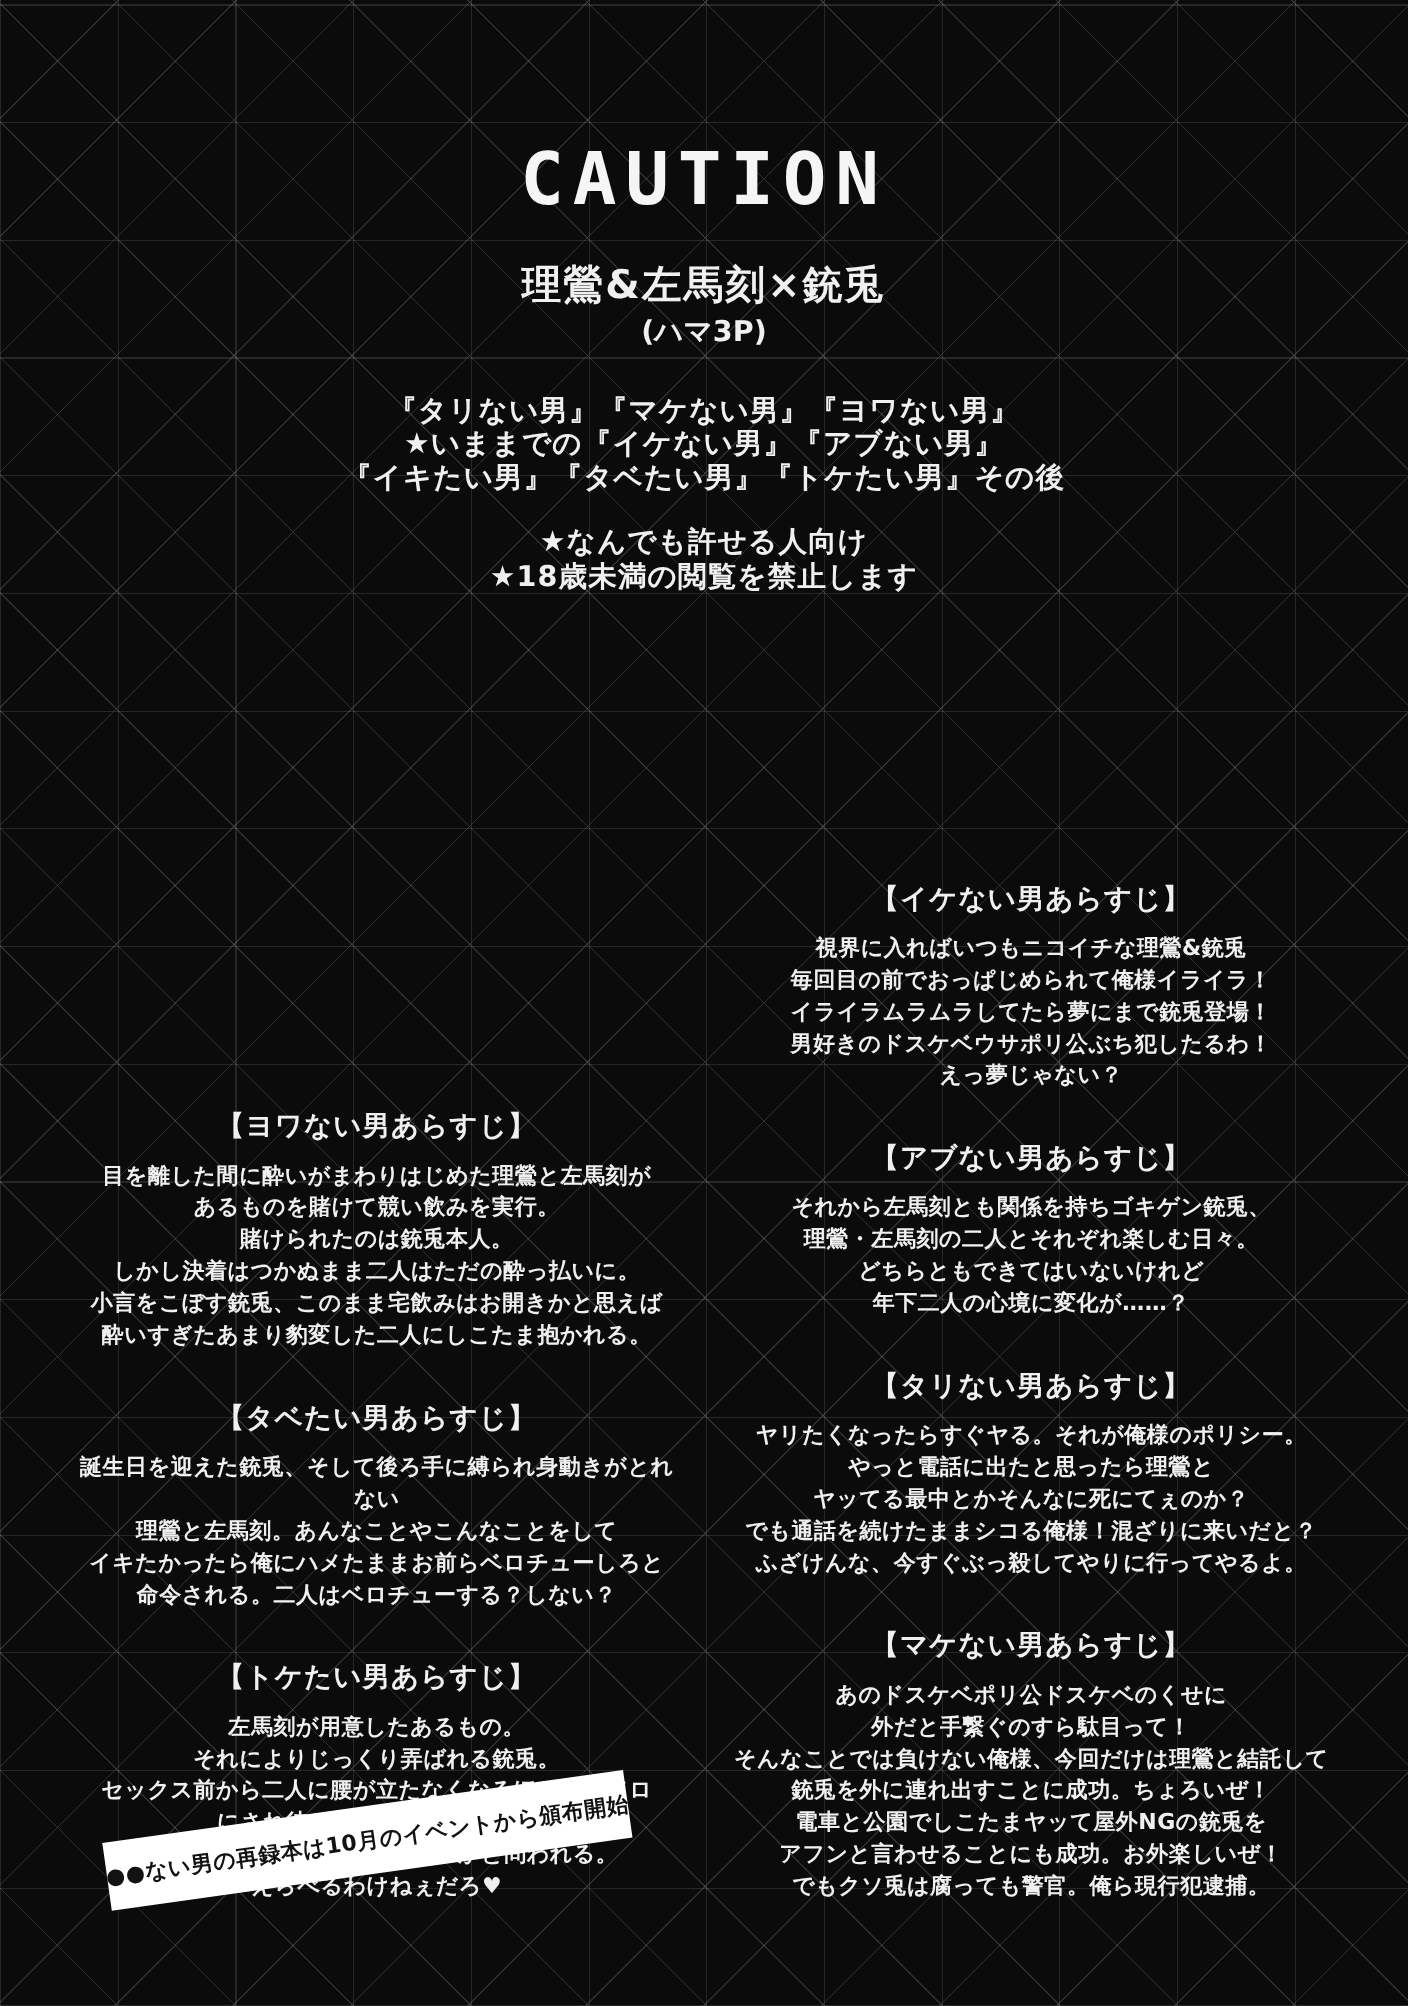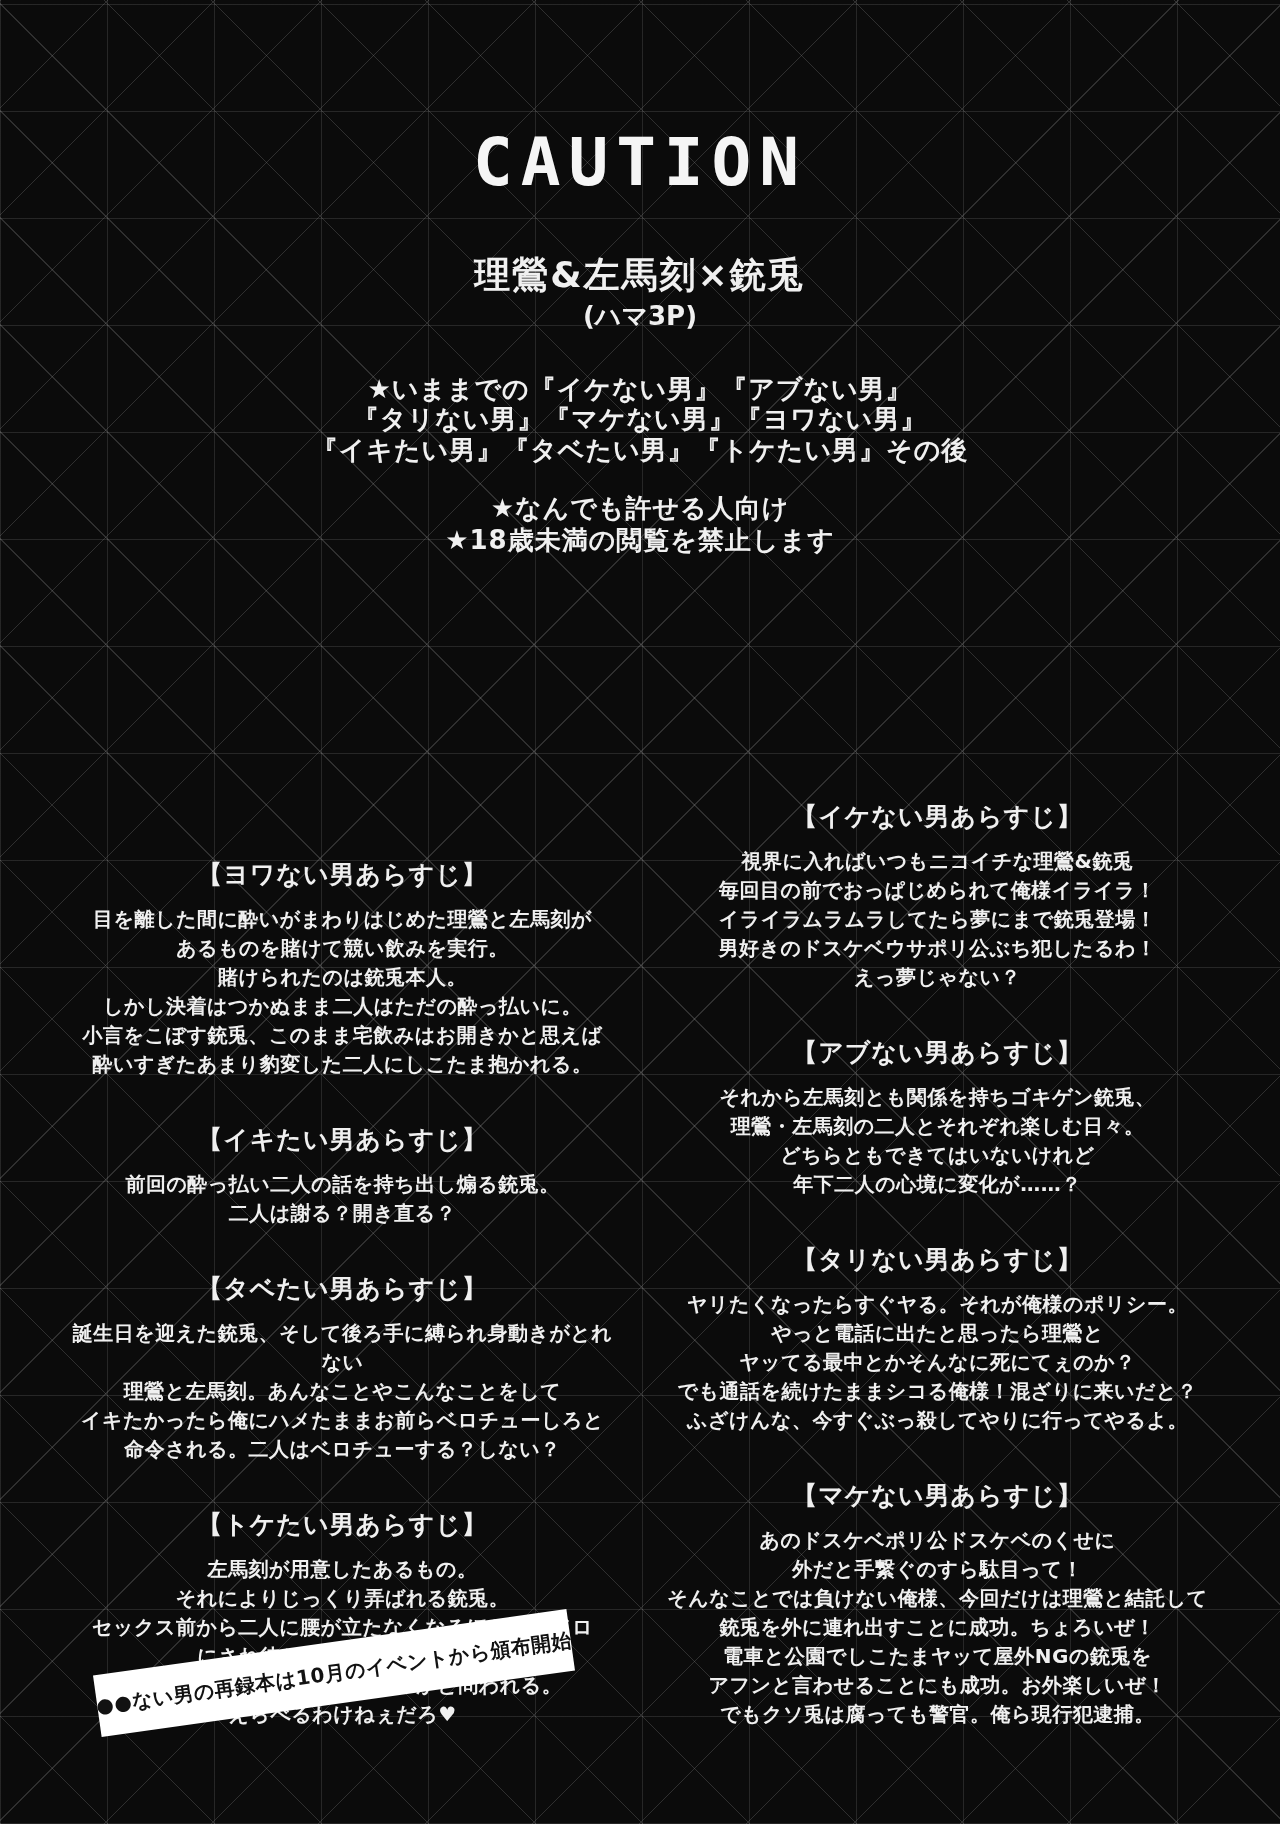--- a/index.html
+++ b/index.html
@@ -29,21 +29,21 @@
     left: 0;
     width: 100%;
     text-align: center;
   }
   .caution-title {
     font-family: "DejaVu Sans Mono", monospace;
     font-size: 66px;
     font-weight: bold;
     letter-spacing: 8px;
     line-height: 1;
-    margin-bottom: 59px;
+    margin-bottom: 44px;
     color: #f5f5f5;
   }
   .pairing-title {
     font-size: 36px;
     line-height: 1.1;
     margin-bottom: 4px;
     letter-spacing: 2px;
   }
   .pairing-note {
     font-size: 26px;
@@ -118,22 +118,22 @@
 <body>
 
 <div class="page">
 
   <div class="header">
     <div class="caution-title">CAUTION</div>
     <div class="pairing-title">理鶯&amp;左馬刻×銃兎</div>
     <div class="pairing-note">(ハマ3P)</div>
 
     <div class="series-block">
+      <div>『タリない男』『マケない男』『ヨワない男』</div>
       <div>★いままでの『イケない男』『アブない男』</div>
-      <div>『タリない男』『マケない男』『ヨワない男』</div>
       <div>『イキたい男』『タベたい男』『トケたい男』その後</div>
     </div>
 
 
     <div class="audience-block">
       <div>★なんでも許せる人向け</div>
       <div>★18歳未満の閲覧を禁止します</div>
     </div>
   </div>
 
@@ -141,25 +141,20 @@
 
     <div class="col">
       <div class="synopsis-section">
         <div class="synopsis-heading">【ヨワない男あらすじ】</div>
         <div class="synopsis-body">目を離した間に酔いがまわりはじめた理鶯と左馬刻が
 あるものを賭けて競い飲みを実行。
 賭けられたのは銃兎本人。
 しかし決着はつかぬまま二人はただの酔っ払いに。
 小言をこぼす銃兎、このまま宅飲みはお開きかと思えば
 酔いすぎたあまり豹変した二人にしこたま抱かれる。</div>
-      </div>
-      <div class="synopsis-section">
-        <div class="synopsis-heading">【イキたい男あらすじ】</div>
-        <div class="synopsis-body">前回の酔っ払い二人の話を持ち出し煽る銃兎。
-二人は謝る？開き直る？</div>
       </div>
       <div class="synopsis-section">
         <div class="synopsis-heading">【タベたい男あらすじ】</div>
         <div class="synopsis-body">誕生日を迎えた銃兎、そして後ろ手に縛られ身動きがとれない
 理鶯と左馬刻。あんなことやこんなことをして
 イキたかったら俺にハメたままお前らベロチューしろと
 命令される。二人はベロチューする？しない？</div>
       </div>
       <div class="synopsis-section">
         <div class="synopsis-heading">【トケたい男あらすじ】</div>

